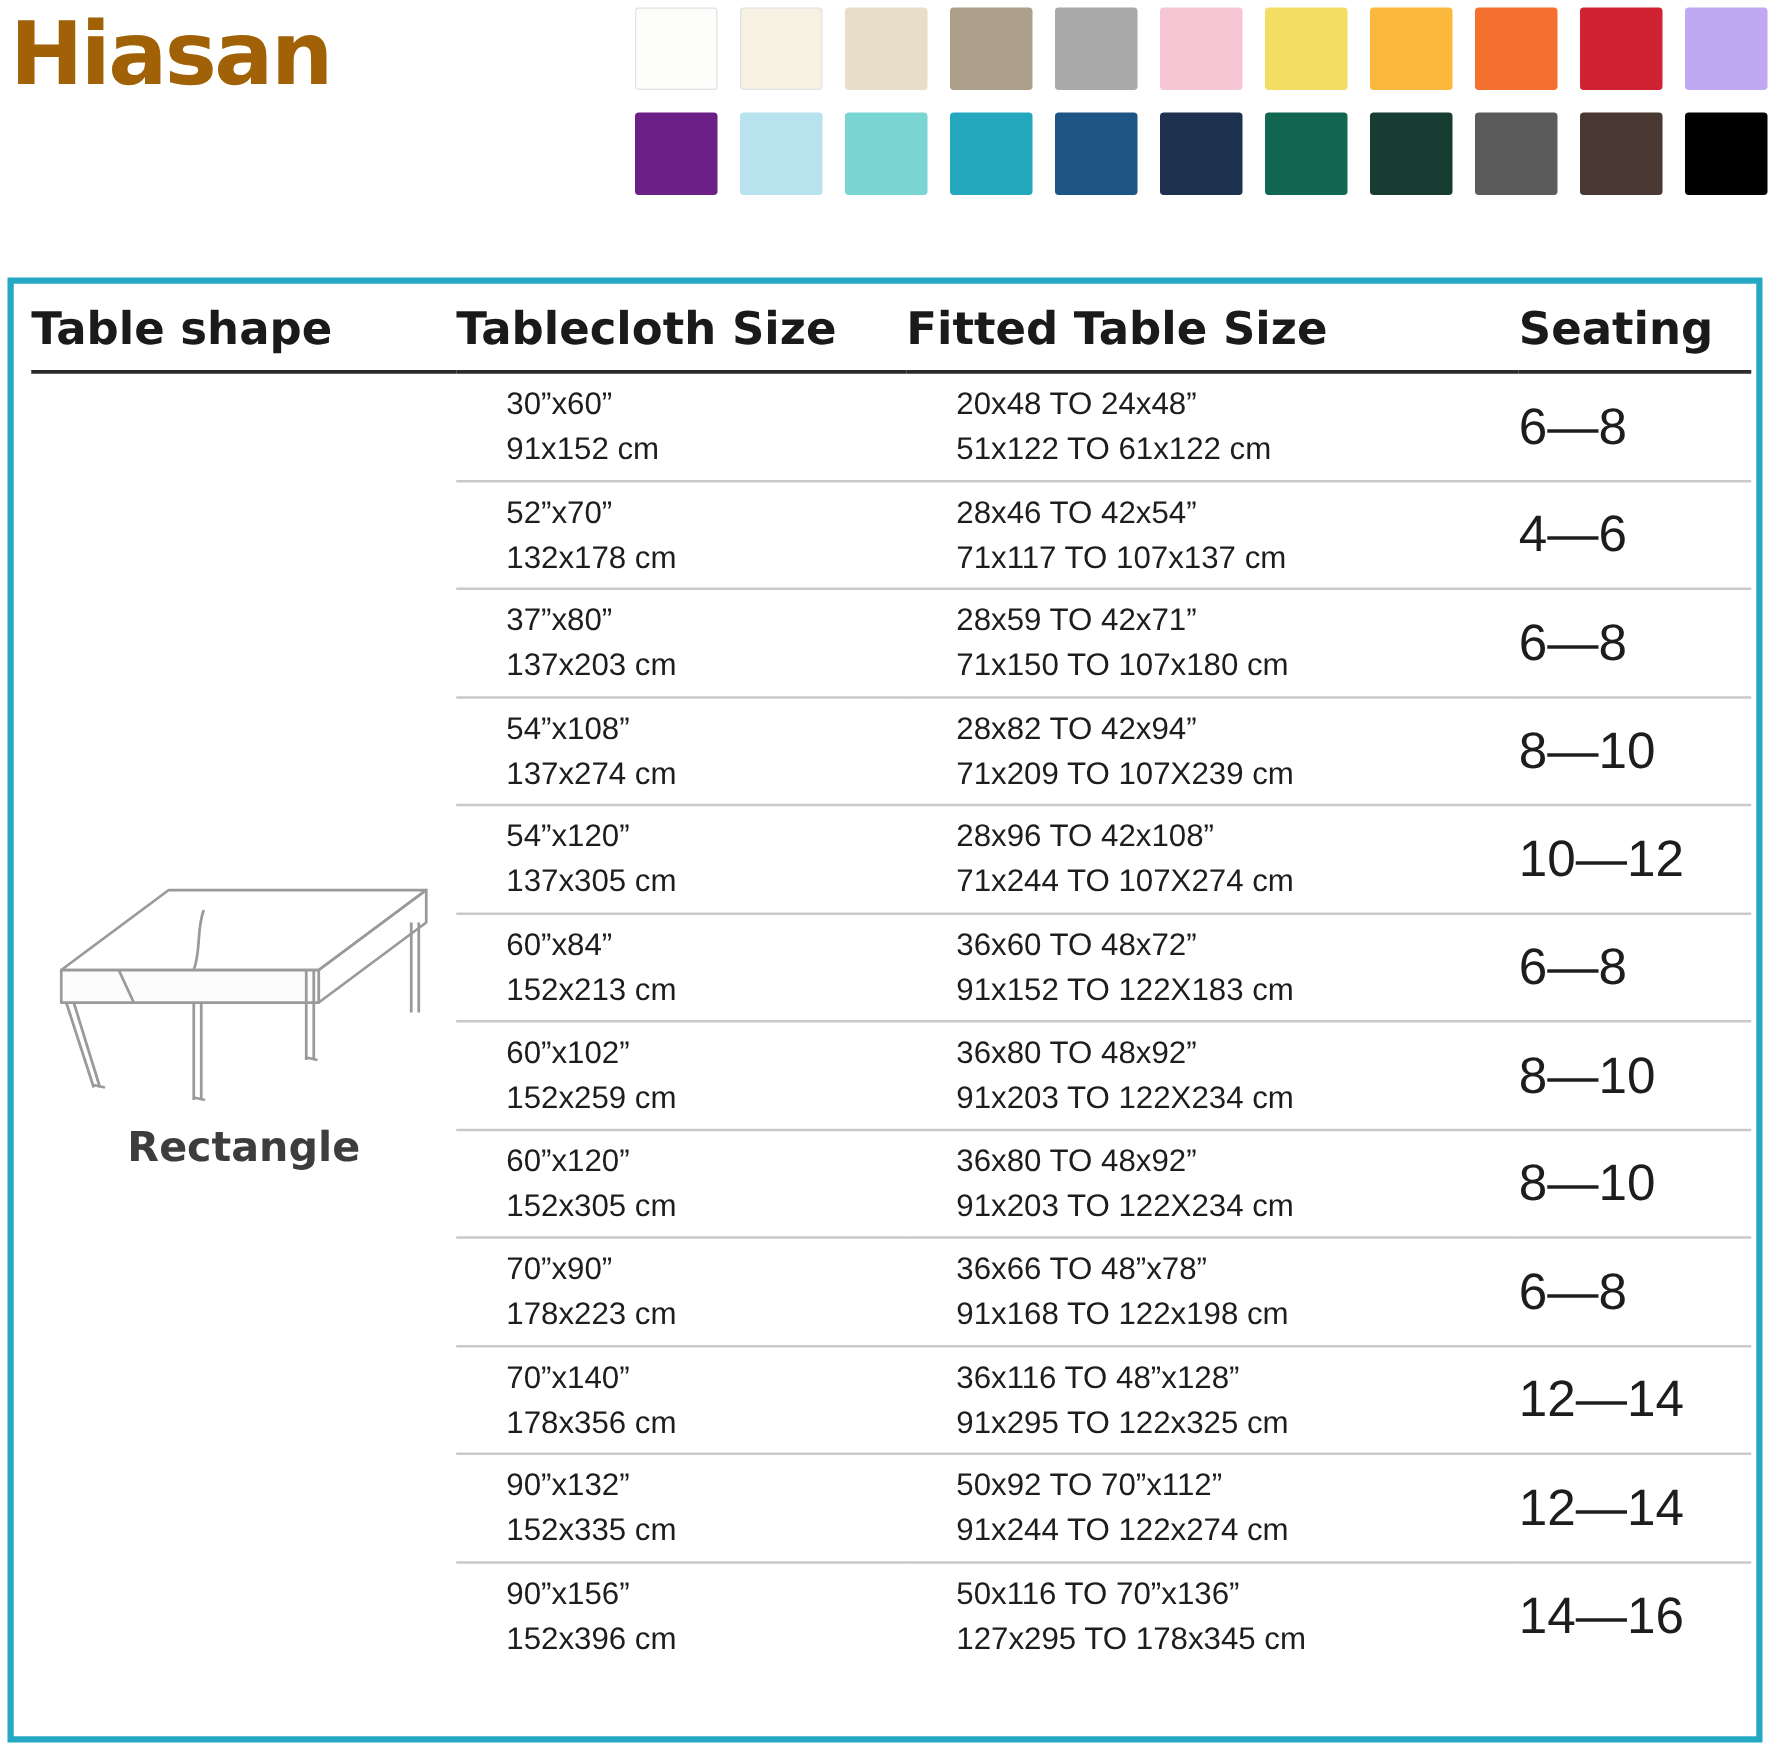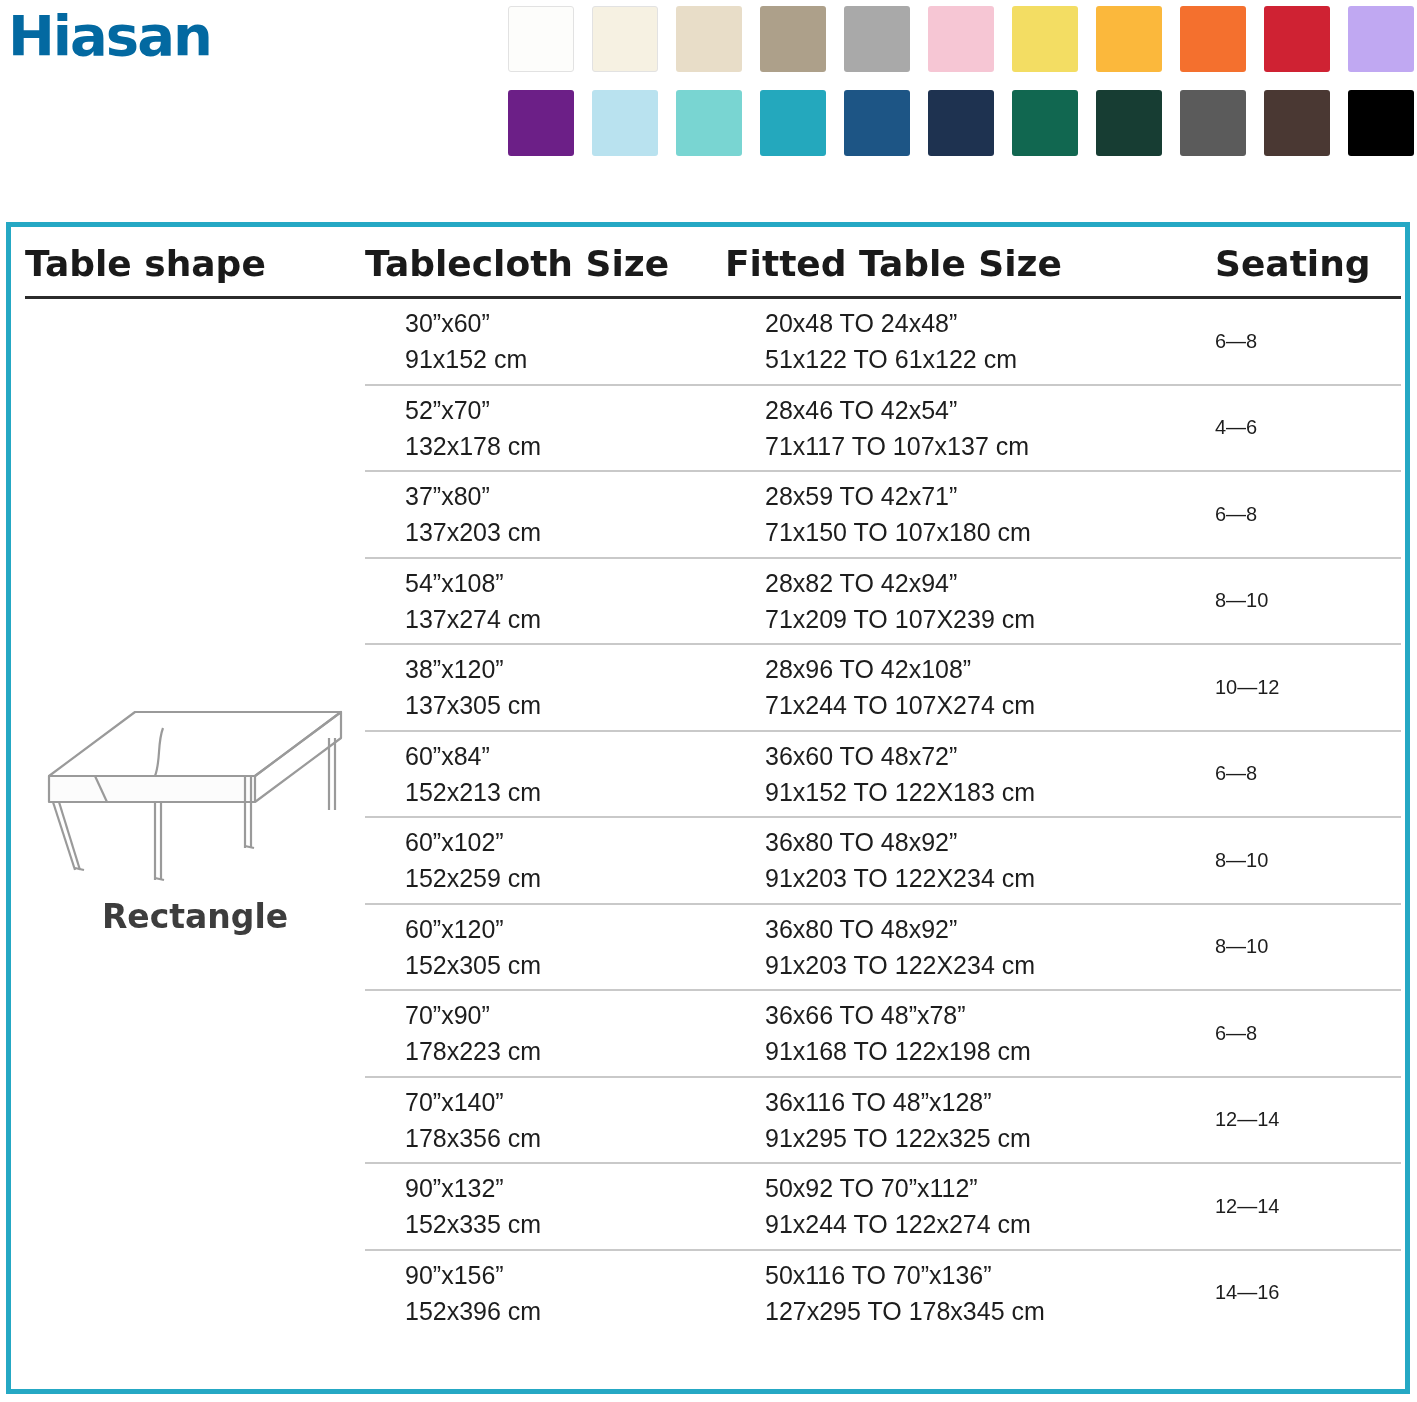--- a/index.html
+++ b/index.html
@@ -20,24 +20,24 @@
   
   .header {
     position: relative;
     height: 200px;
     padding: 0;
   }
   .brand {
     position: absolute;
     left: 8px;
     top: 8px;
-    font-size: 56px;
+    font-size: 70px;
     font-weight: bold;
     letter-spacing: -2px;
-    color: #0369a1;
+    color: #a16207;
     line-height: 1;
     font-family: "DejaVu Sans", sans-serif;
   }
   .swatch-grid {
     position: absolute;
     left: 508px;
     top: 6px;
     display: grid;
     grid-template-columns: repeat(11, 84px);
     grid-auto-rows: 72px;
@@ -101,21 +101,21 @@
 
   .cell-lines {
     font-size: 25px;
     line-height: 1.45;
     color: #1d1d1d;
     margin-left: 40px;
   }
   .cell-lines .ln { display: block; white-space: nowrap; }
 
   .seating {
-    font-size: 20px;
+    font-size: 41px;
     color: #1d1d1d;
     white-space: nowrap;
   }
 
   
   .shape-cell {
     vertical-align: middle;
     text-align: center;
     border-bottom: none !important;
   }
@@ -271,21 +271,21 @@
                 <span class="ln">71x209 TO 107X239 cm</span>
               </div>
             </td>
             <td>
               <div class="seating">8—10</div>
             </td>
           </tr>
           <tr>
             <td>
               <div class="cell-lines">
-                <span class="ln">38”x120”</span>
+                <span class="ln">54”x120”</span>
                 <span class="ln">137x305 cm</span>
               </div>
             </td>
             <td>
               <div class="cell-lines">
                 <span class="ln">28x96 TO 42x108”</span>
                 <span class="ln">71x244 TO 107X274 cm</span>
               </div>
             </td>
             <td>

